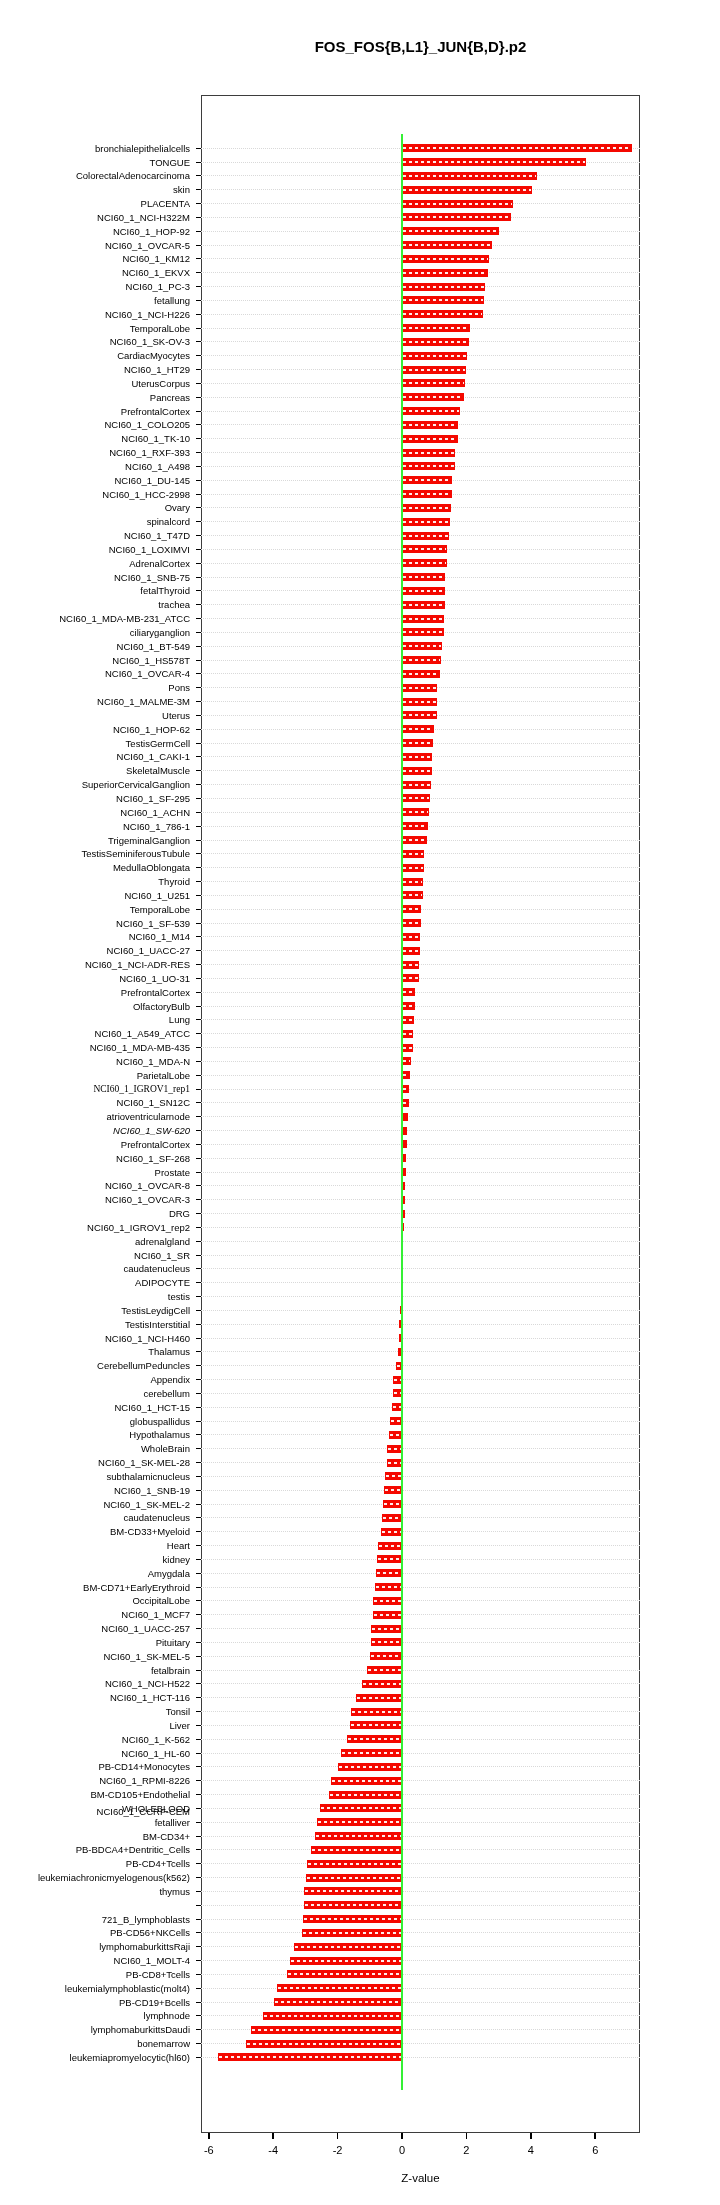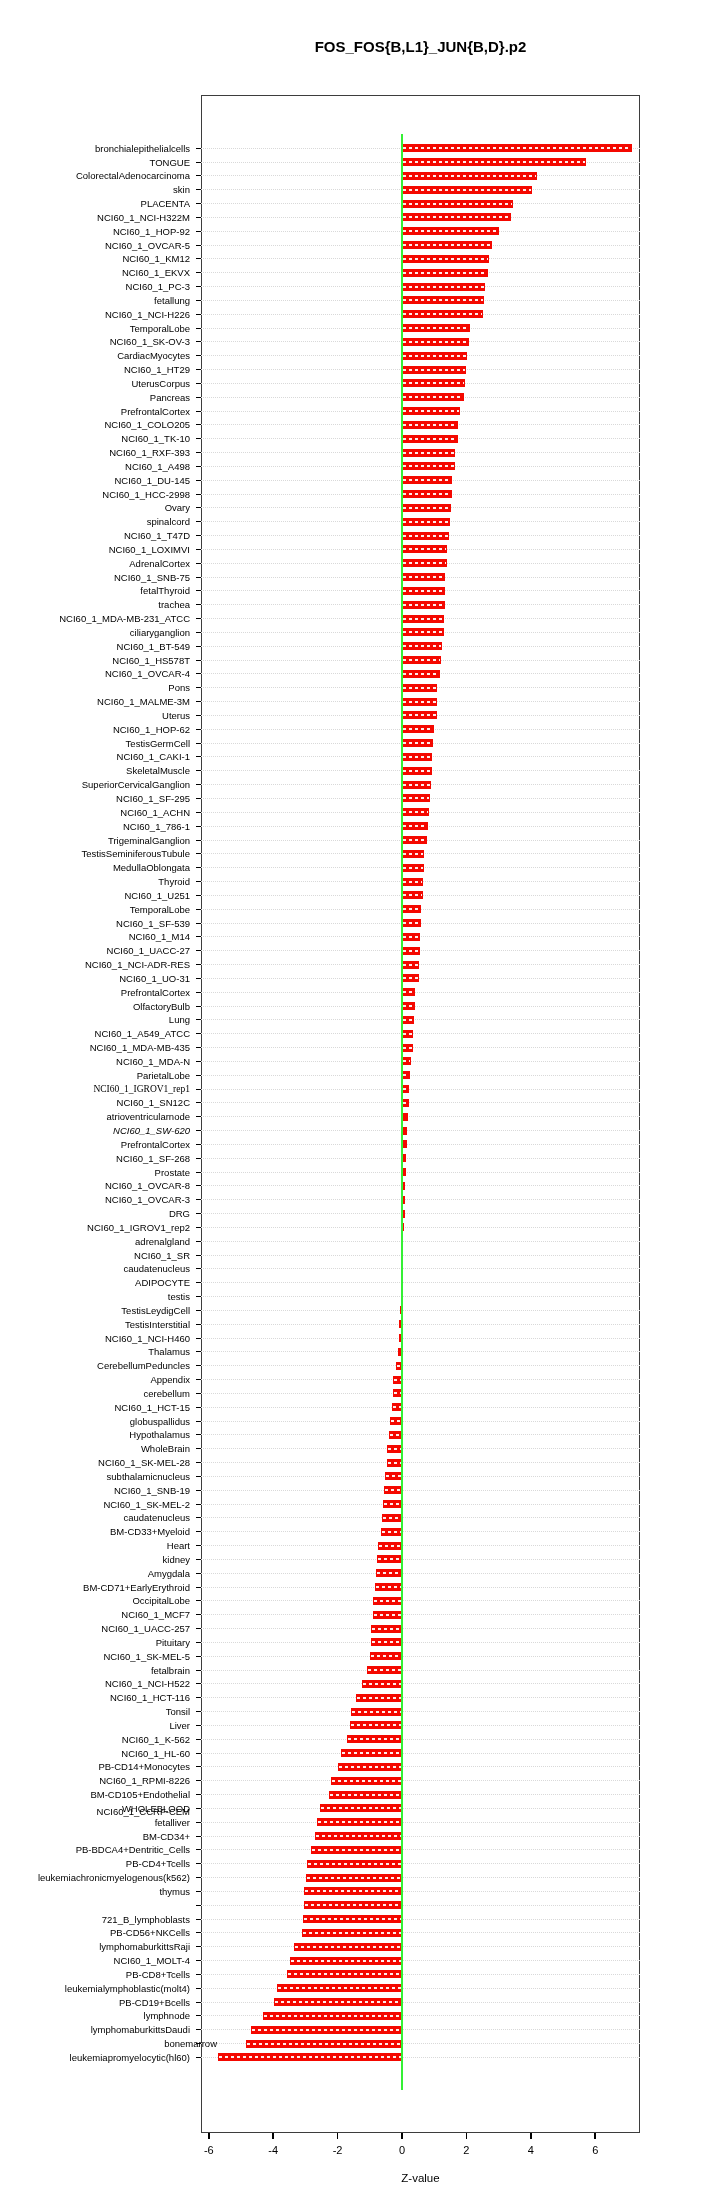--- a/index.html
+++ b/index.html
@@ -434,21 +434,21 @@
       <div class="grid-line" style="left: 201px; top: 2001.56px; width: 439px;"></div>
       <div class="cat-label" style="top: 1996.56px;">PB-CD19+Bcells</div>
       <div class="ytick" style="left: 196px; top: 2001.56px;"></div>
       <div class="grid-line" style="left: 201px; top: 2015.39px; width: 439px;"></div>
       <div class="cat-label" style="top: 2010.39px;">lymphnode</div>
       <div class="ytick" style="left: 196px; top: 2015.39px;"></div>
       <div class="grid-line" style="left: 201px; top: 2029.22px; width: 439px;"></div>
       <div class="cat-label" style="top: 2024.22px;">lymphomaburkittsDaudi</div>
       <div class="ytick" style="left: 196px; top: 2029.22px;"></div>
       <div class="grid-line" style="left: 201px; top: 2043.06px; width: 439px;"></div>
-      <div class="cat-label" style="top: 2038.06px; margin-left: 27px;">bonemarrow</div>
+      <div class="cat-label" style="top: 2038.06px;">bonemarrow</div>
       <div class="ytick" style="left: 196px; top: 2043.06px;"></div>
       <div class="grid-line" style="left: 201px; top: 2056.89px; width: 439px;"></div>
       <div class="cat-label" style="top: 2051.89px;">leukemiapromyelocytic(hl60)</div>
       <div class="ytick" style="left: 196px; top: 2056.89px;"></div>
       <div class="bar" style="left: 402px; top: 144.3px; width: 230.23px; height: 8px; background: rgb(244, 8, 0);">
         <div class="bar-dash"></div>
       </div>
       <div class="bar" style="left: 402px; top: 158.134px; width: 183.54px; height: 8px; background: rgb(244, 8, 0);">
         <div class="bar-dash"></div>
       </div>

